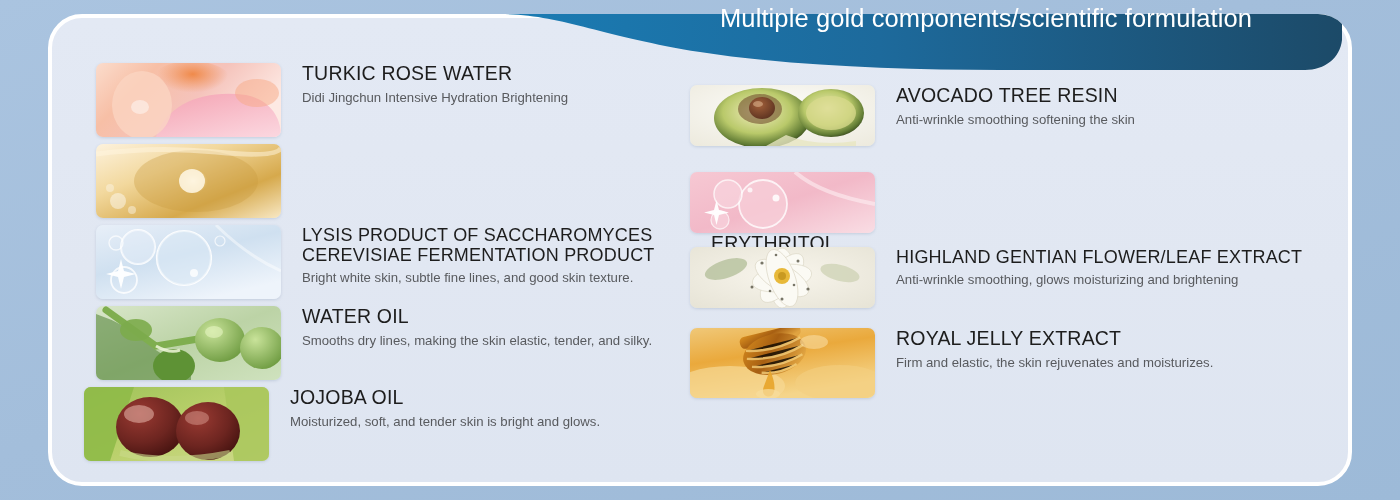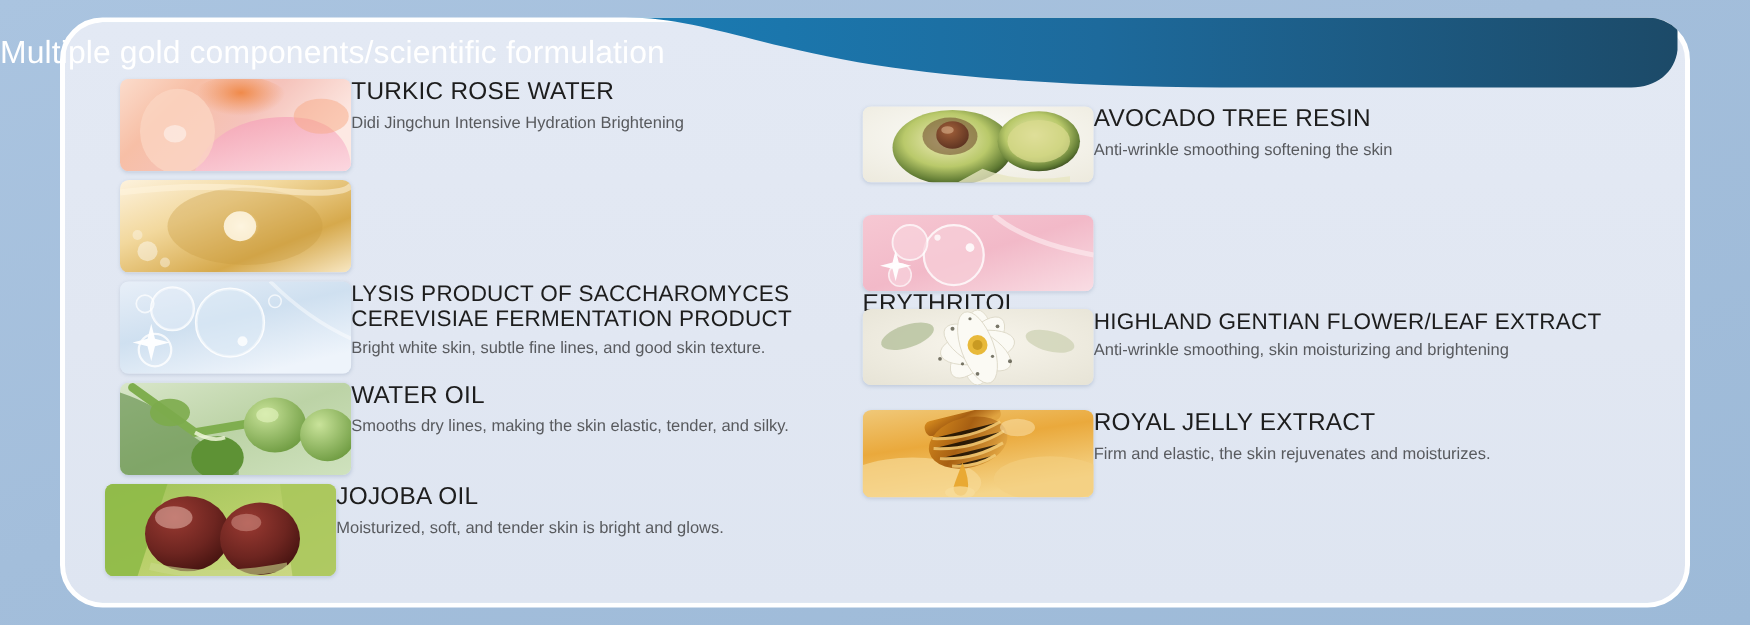--- a/index.html
+++ b/index.html
@@ -28,23 +28,24 @@
   
   #banner-wrap {
     position:absolute;
     left:0; top:0;
     width:1400px; height:78px;
     pointer-events:none;
   }
   #banner-svg { display:block; width:1400px; height:78px; }
   #banner-title {
     position:absolute;
-    left:0; top:28px;
+    left:0; top:4px;
     width:1304px;
     padding-right:52px;
+    text-align:right;
     color:#ffffff;
     font-size:25.5px;
     font-weight:400;
     letter-spacing:0.1px;
     white-space:nowrap;
     font-family:"Liberation Sans", sans-serif;
   }
 
   
   .column { position:absolute; top:0; }
@@ -59,21 +60,21 @@
 
   .thumb {
     flex:none;
     border-radius:7px;
     overflow:hidden;
     box-shadow:0 1px 3px rgba(120,140,170,.28);
     position:relative;
   }
   .thumb svg { display:block; width:100%; height:100%; }
 
-  .txt { padding-left:0; }
+  .txt { padding-left:21px; }
   .title {
     color:#1d1d1d;
     font-size:19.5px;
     font-weight:400;
     line-height:1.12;
     letter-spacing:0.2px;
     white-space:pre-line;
   }
   .title.sm { font-size:18px; }
   .desc {
@@ -365,21 +366,21 @@
             <circle cx="118" cy="42" r="1.6"></circle>
           <circle cx="92" cy="52" r="1.5"></circle>
             <circle cx="80" cy="44" r="1.3"></circle>
           <circle cx="104" cy="38" r="1.3"></circle>
             <circle cx="86" cy="8" r="1.3"></circle>
         </g>
       </svg>
     </div>
     <div class="txt">
       <div class="title sm">HIGHLAND GENTIAN FLOWER/LEAF EXTRACT</div>
-      <div class="desc">Anti-wrinkle smoothing, skin moisturizing and brightening</div>
+      <div class="desc">Anti-wrinkle smoothing, glows moisturizing and brightening</div>
     </div>
   </div>
 
   <div class="row" style="top:328px; left:48px; width:620px;">
     <div class="thumb" style="width:185px; height:70px;">
       <svg viewBox="0 0 185 70" preserveAspectRatio="none">
         <defs>
           <linearGradient id="g9a" x1="0" y1="0" x2="0.4" y2="1">
             <stop offset="0" stop-color="#f0c878"></stop>
               <stop offset="0.45" stop-color="#eaa93c"></stop>

